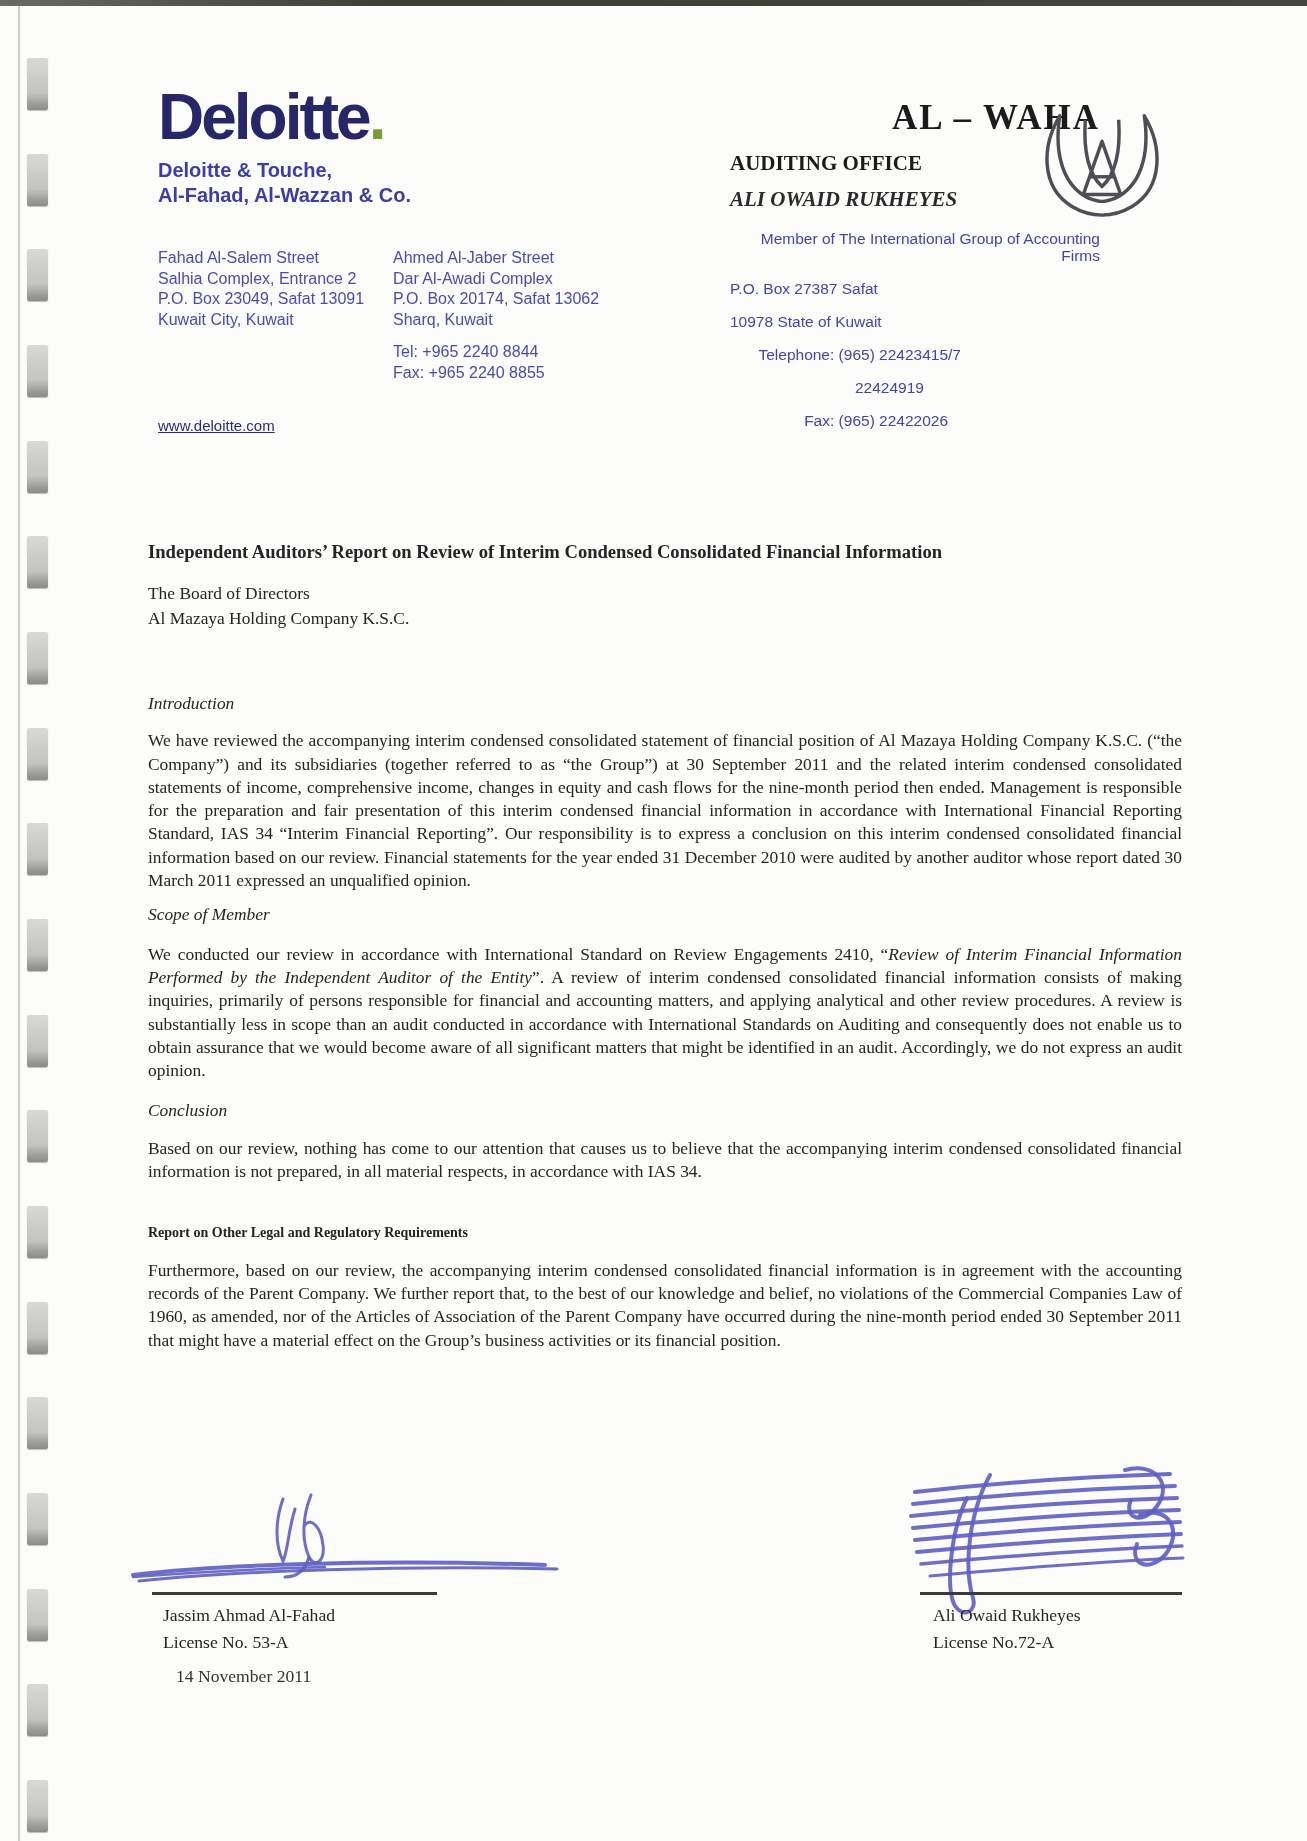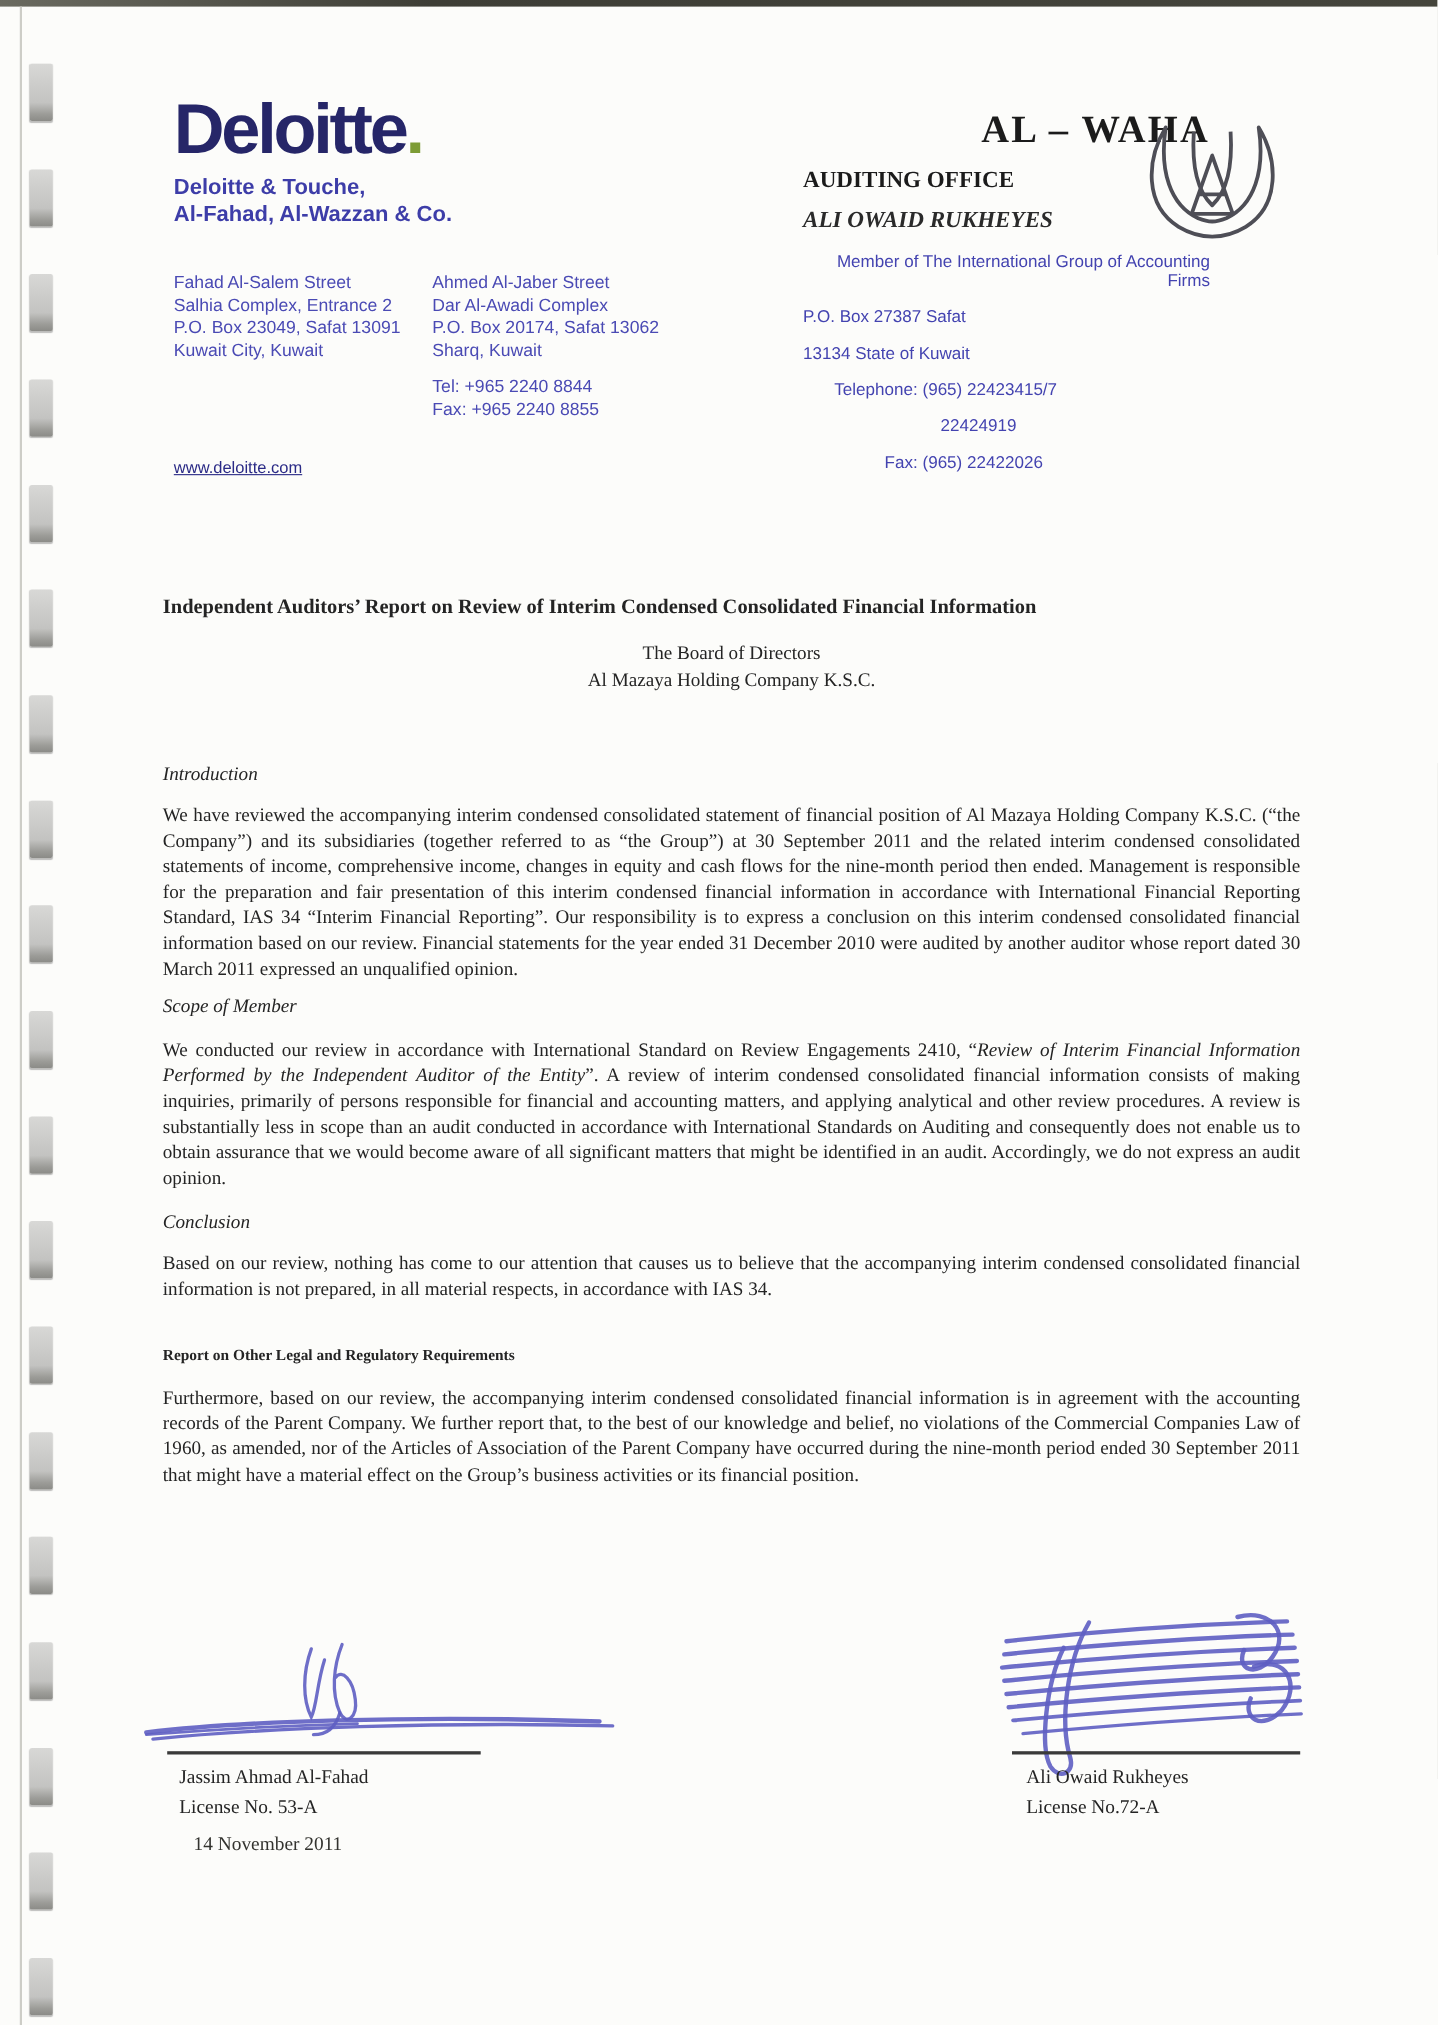--- a/index.html
+++ b/index.html
@@ -36,21 +36,21 @@
     font-size:15.5px; color:#4343b0;text-align:right; }
   .waha-details .row { display:flex; margin-bottom:16px; line-height:17px; }
   .waha-details .lbl { width:100px; flex:none; }
   .waha-details .indent { padding-left:125px; }
   .wa-logo { position:absolute; left:1038px; top:104px; }
 
   
   .body-text { position:absolute; left:148px; top:540px; width:1034px;
     font-size:17.4px; line-height:23.3px; }
   .rpt-title { font-size:18.6px; font-weight:bold; line-height:24px; }
-  .addressee { margin-top:17px; line-height:24.5px;text-align:center; }
+  .addressee { margin-top:17px; line-height:24.5px; }
   .sec-head { font-style:italic; margin:0; }
   .sec-head.m1 { margin-top:62px; }
   .sec-head.m2 { margin-top:11px; }
   .sec-head.m3 { margin-top:17px; }
   .legal-head { font-weight:bold; margin-top:38px; font-size:14px; }
   p.para { margin:14px 0 0 0; text-align:justify; }
   p.para.g16 { margin-top:16px; }
 
   
   .sig { position:absolute; }
@@ -119,21 +119,21 @@
     <div class="waha-sub">AUDITING OFFICE</div>
     <div class="waha-owner">ALI OWAID RUKHEYES</div>
     <div class="waha-details">
       <div class="row">
           <span>Member of The International Group of Accounting Firms</span>
         </div>
       <div class="row">
           <span>P.O. Box 27387 Safat</span>
         </div>
       <div class="row">
-          <span>13134 State of Kuwait</span>
+          <span>10978 State of Kuwait</span>
         </div>
       <div class="row">
         <span class="lbl">Telephone</span>
         <span>: (965) 22423415/7</span>
       </div>
       <div class="row indent">
           <span>22424919</span>
         </div>
       <div class="row">
         <span class="lbl">Fax</span>

